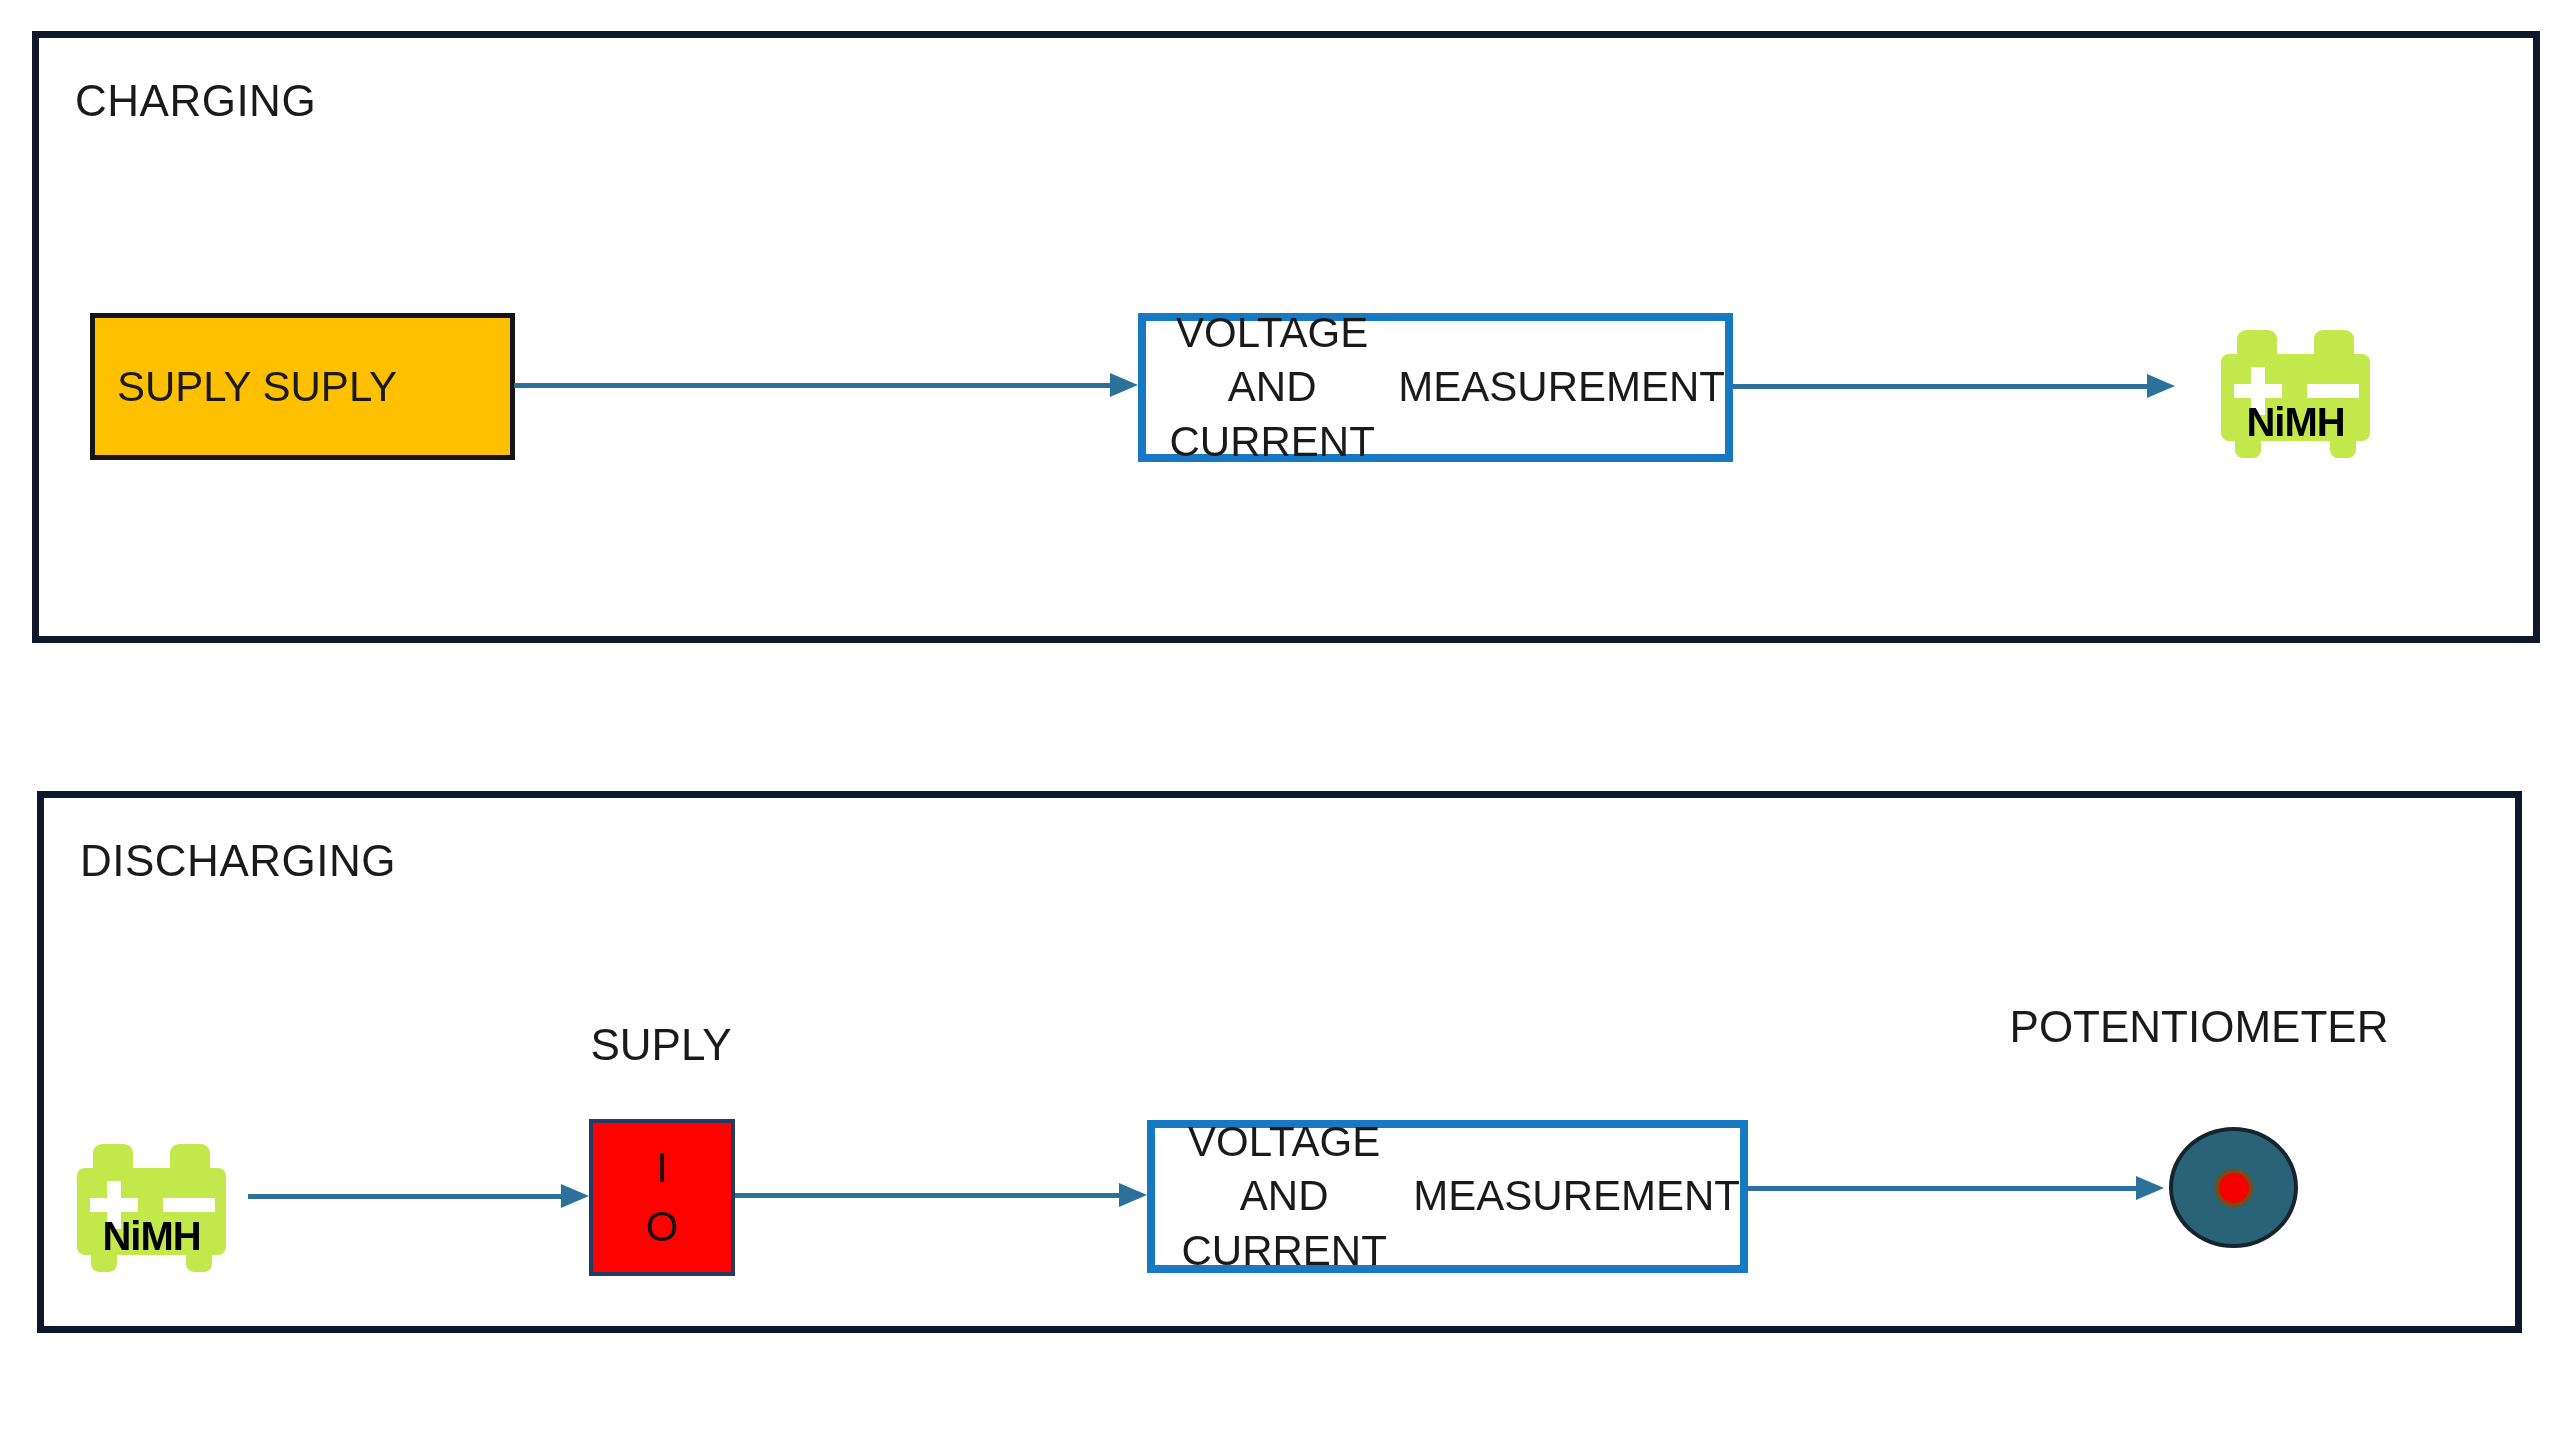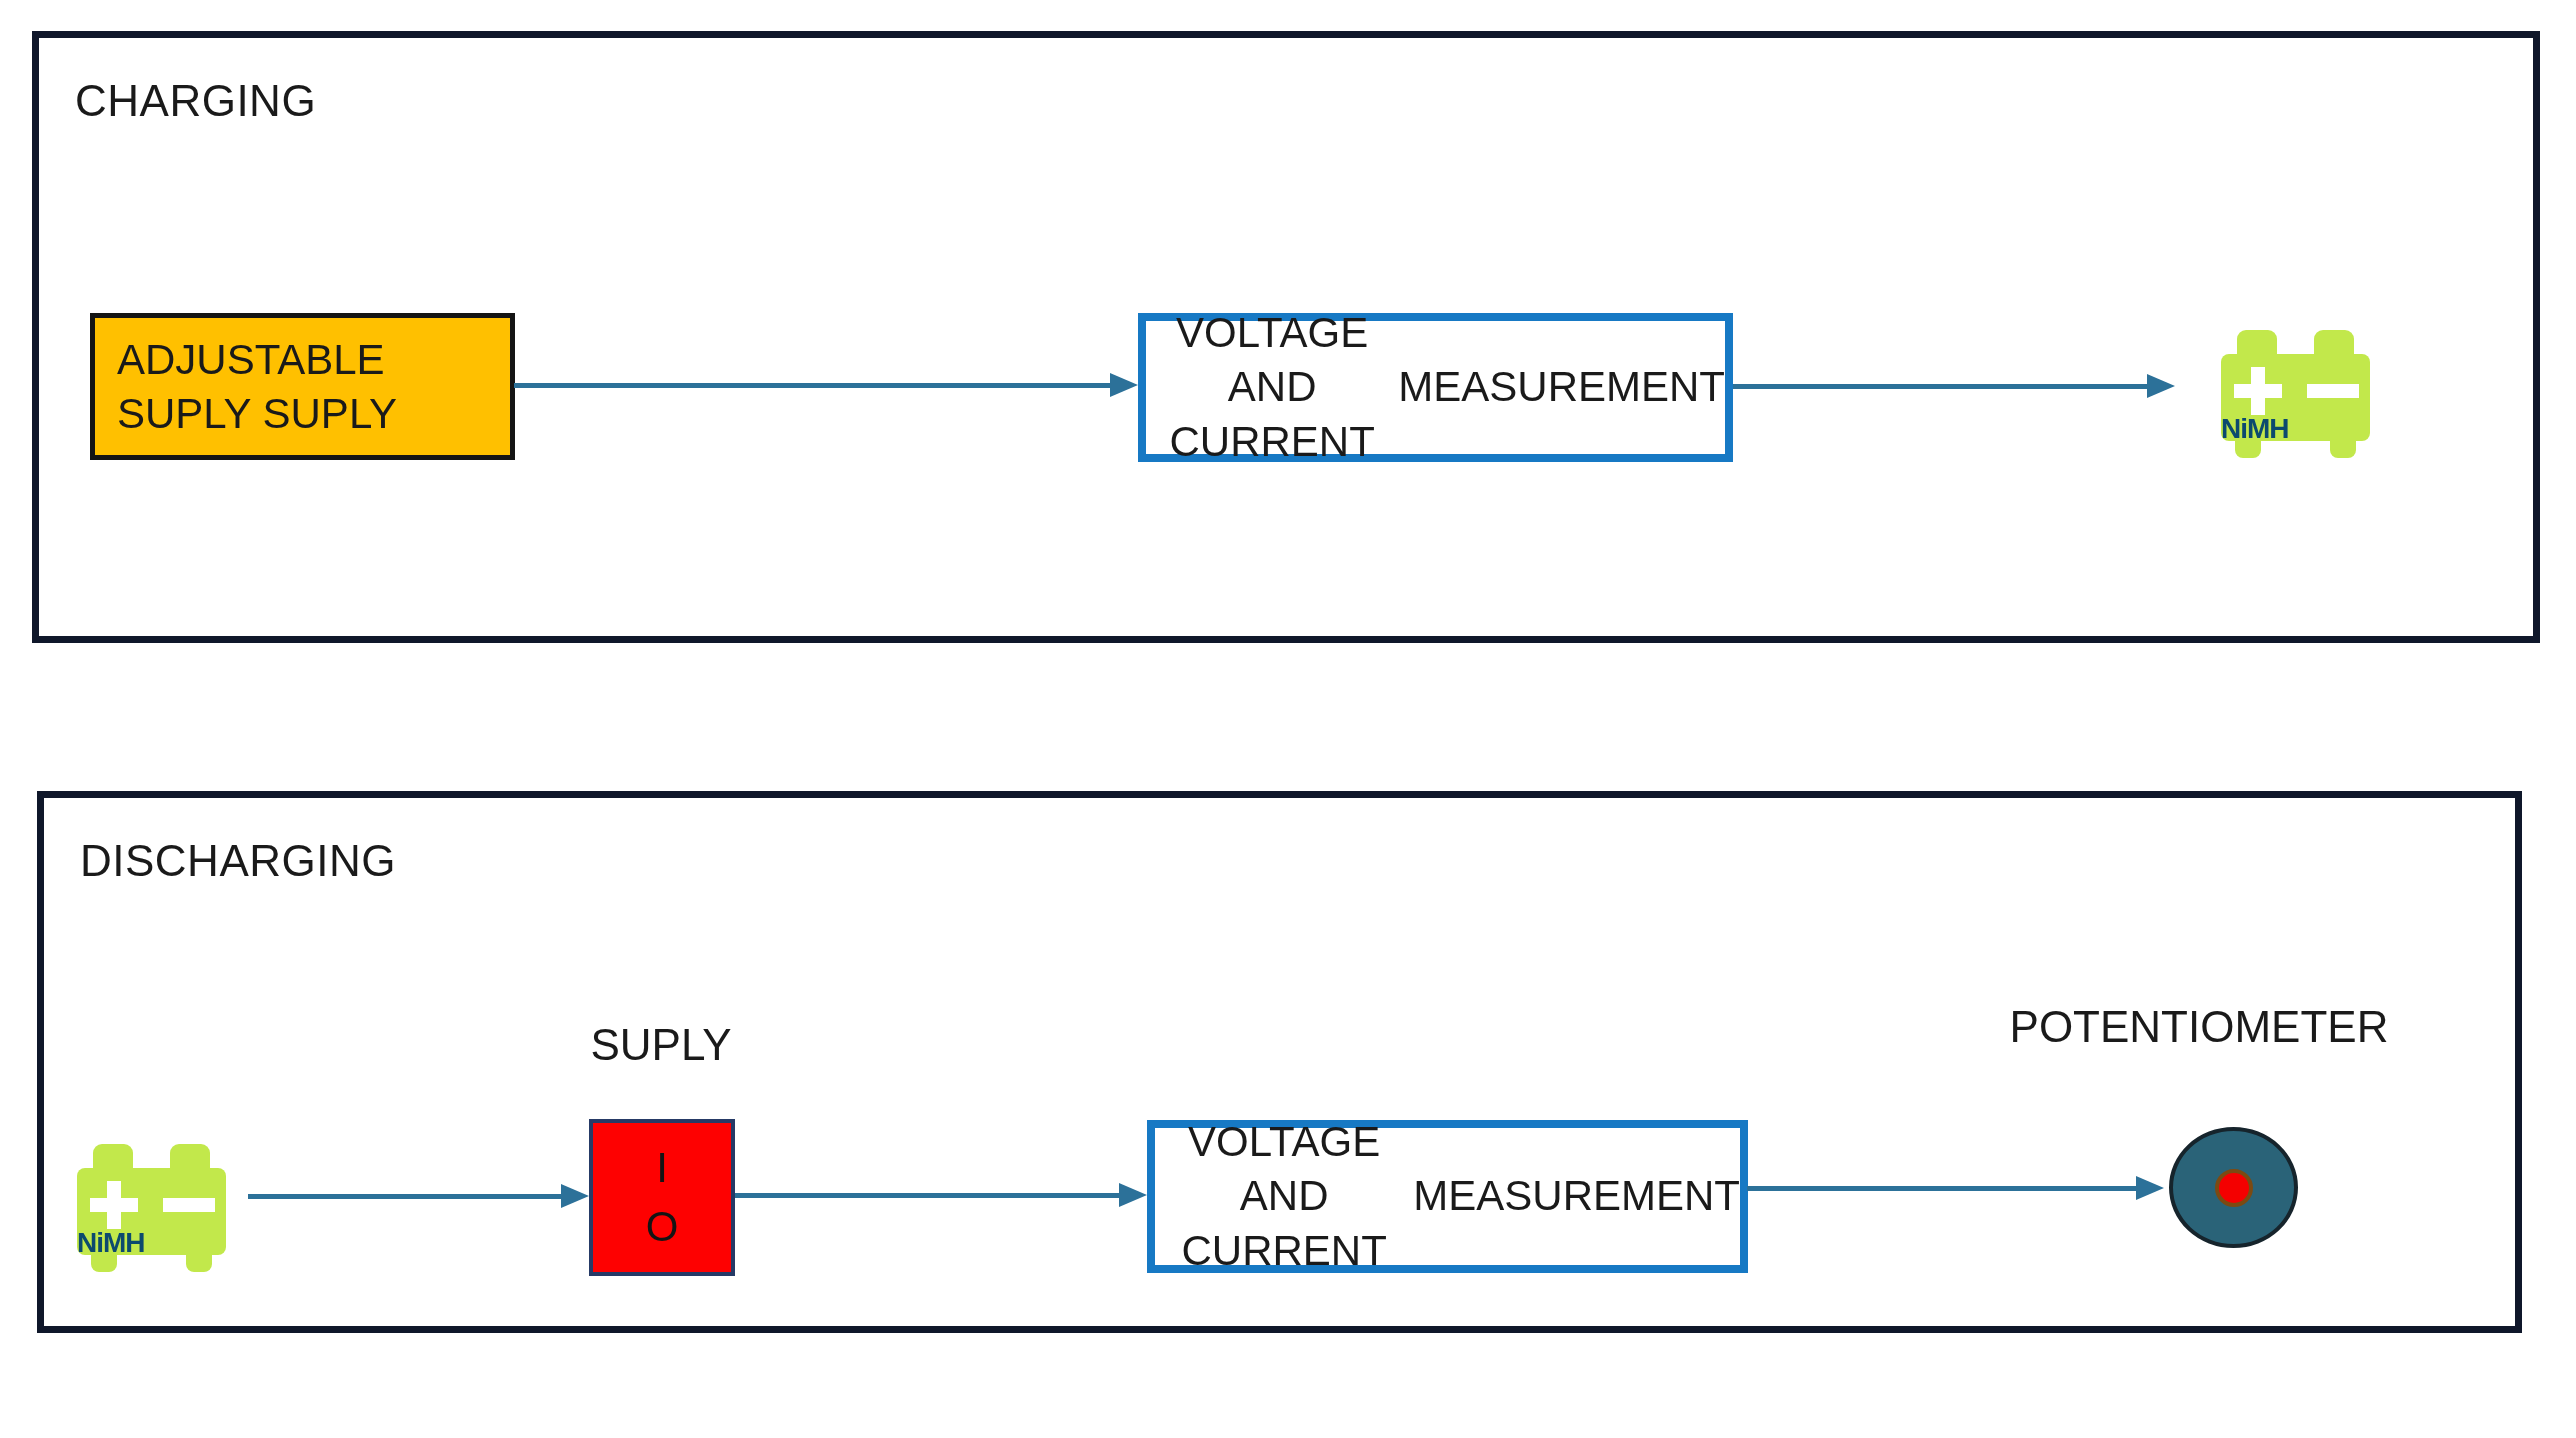--- a/index.html
+++ b/index.html
@@ -68,42 +68,41 @@
   .batt-foot { position:absolute; top:102px; width:26px; height:26px; background:#c2e84b; border-radius:0 0 8px 8px; }
   .batt-foot.f1 { left:14px; }
   .batt-foot.f2 { right:14px; }
   .batt-body { position:absolute; top:24px; left:0; width:149px; height:87px; background:#c2e84b; border-radius:8px; }
   .batt-plus { position:absolute; left:13px; top:13px; width:48px; height:48px; }
   .batt-plus::before { content:""; position:absolute; left:0; top:17px; width:48px; height:14px; background:#ffffff; }
   .batt-plus::after  { content:""; position:absolute; left:17px; top:0; width:14px; height:48px; background:#ffffff; }
   .batt-minus { position:absolute; right:11px; top:30px; width:52px; height:14px; background:#ffffff; }
   .batt-label {
     position:absolute; left:0; bottom:-4px; width:100%;
-    font-size:28px; font-weight:600; color:#0c4a6e; letter-spacing:-1px;
+    text-align:center; font-size:40px; font-weight:600; color:#000000; letter-spacing:-1px;
   }
 
   
   .pot {
     position:absolute; left:2125px; top:329px; width:129px; height:121px;
     background:#2a6378; border:4px solid #16242c; border-radius:50%;
   }
   .pot-dot {
     position:absolute; left:50%; top:50%; transform:translate(-50%,-50%);
     width:38px; height:38px; background:#f40000;
     border:4px solid #7c4a12; border-radius:50%;
   }
 </style>
 </head>
 <body>
 
 <div class="panel" id="charging-panel">
   <div class="panel-title">CHARGING</div>
 
   <div class="psu-box">
-    <span>ADJUSTABLE</span>
     <span>SUPLY SUPLY</span>
   </div>
 
   <div class="arrow" id="arrow-psu-meas"></div>
 
   <div class="meas-box" id="meas1">
     <span>VOLTAGE AND CURRENT</span>
     <span>MEASUREMENT</span>
   </div>
 

